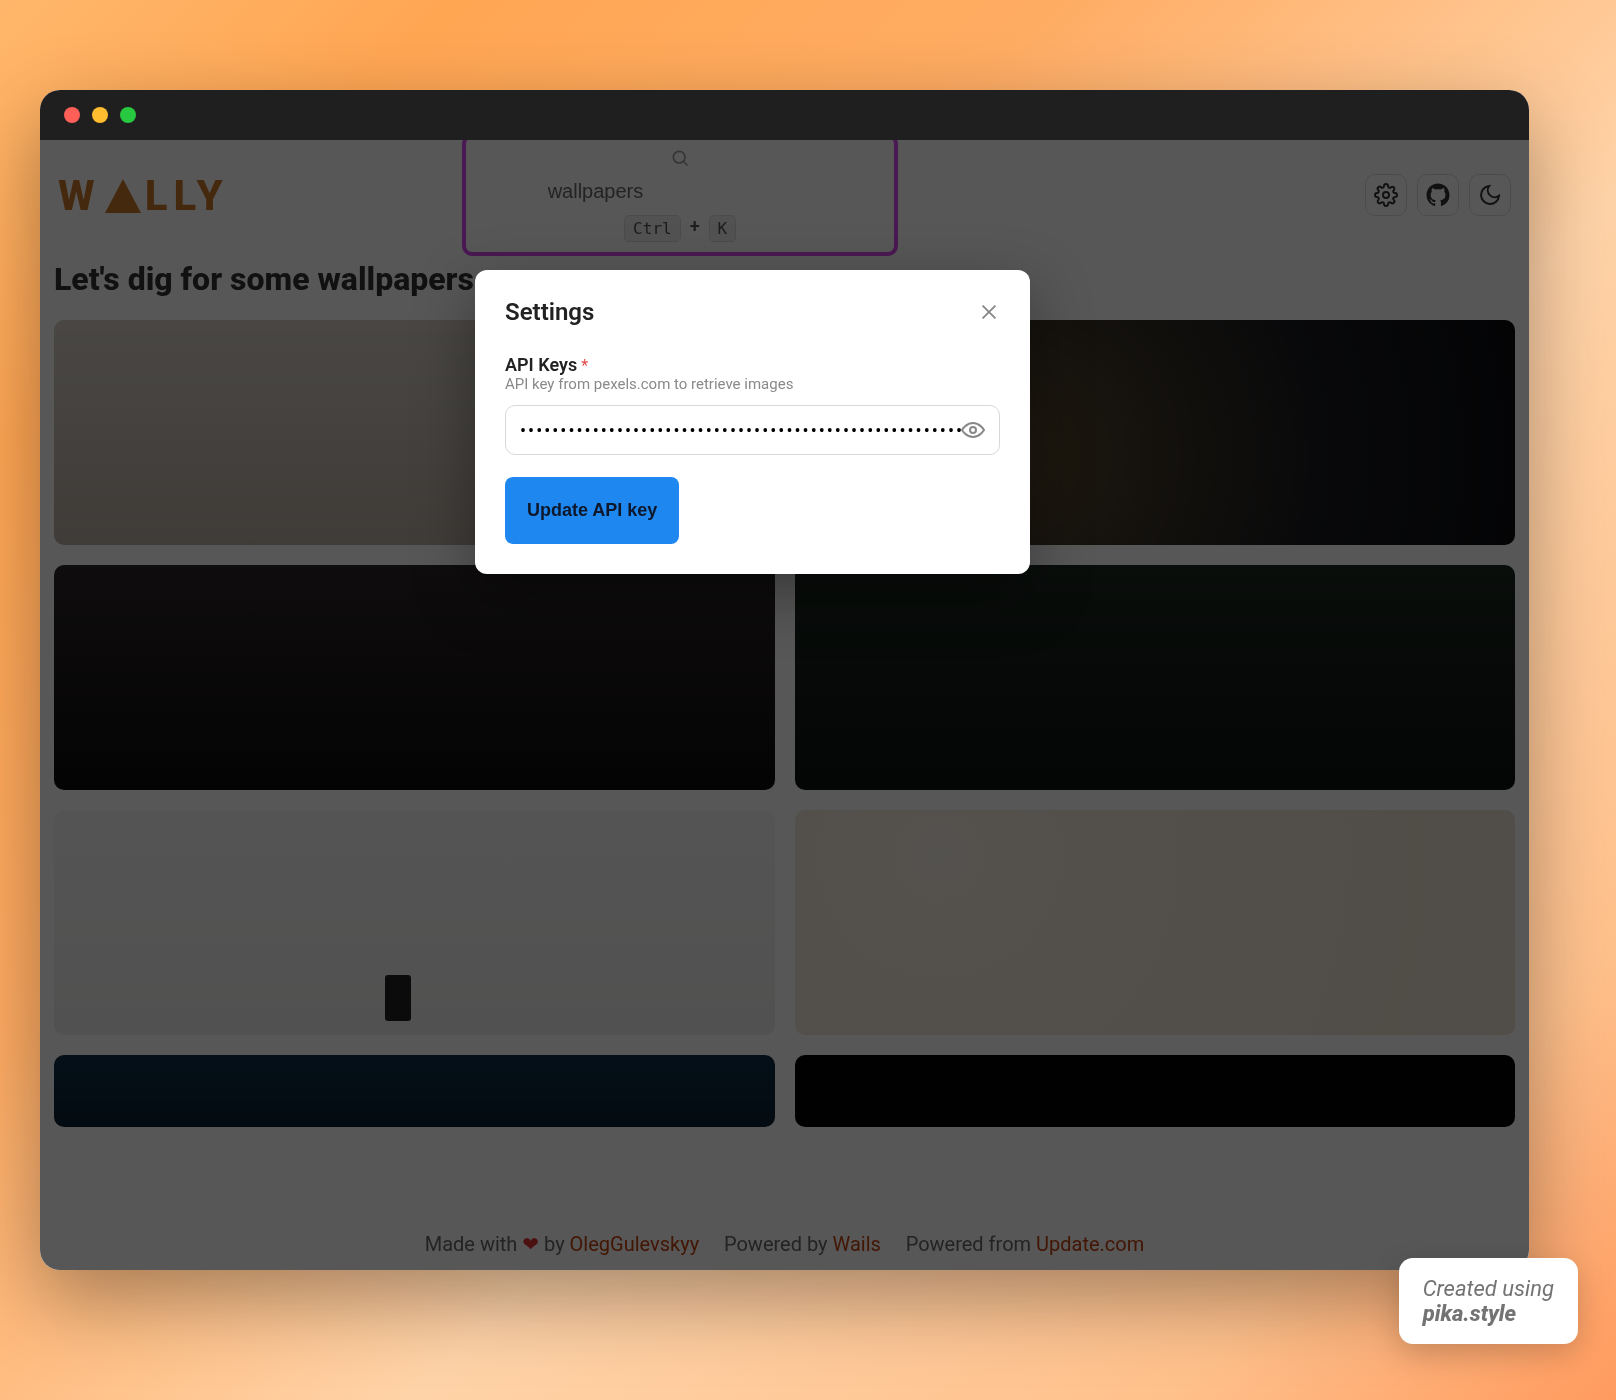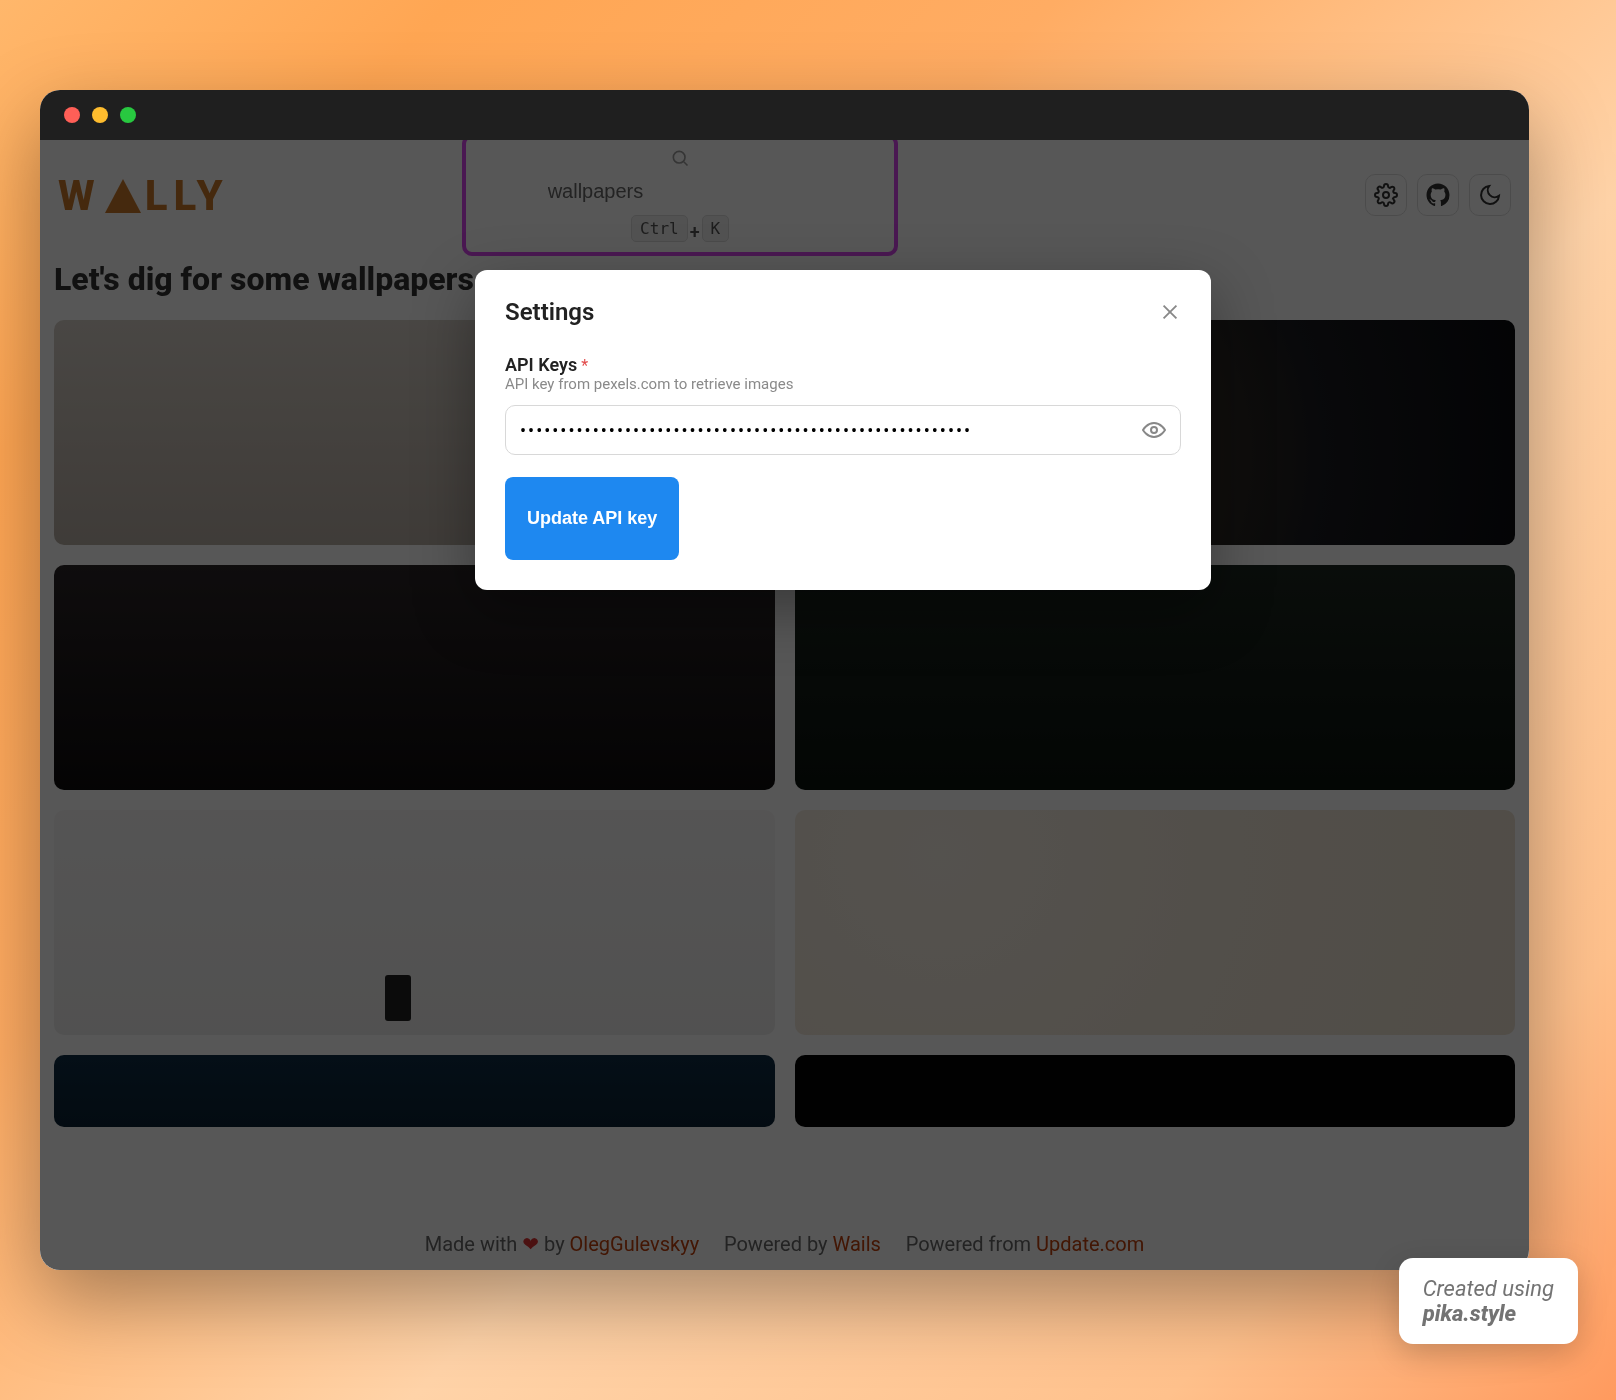--- a/index.html
+++ b/index.html
@@ -72,21 +72,21 @@
   flex-direction: column;
 }
 .search-icon { width: 20px; height: 20px; stroke: #9c9c9c; fill: none; }
 .search-input {
   border: none; outline: none;
   font-size: 20px;
   color: #666;
   flex: 1;
   background: transparent;
 }
-.kbd-group { display: flex; align-items: flex-end; gap: 2px; color: #555; }
+.kbd-group { display: flex; align-items: flex-start; gap: 9px; color: #555; }
 .kbd {
   background: #f0f0f0; border: 1px solid #ddd;
   border-radius: 5px; padding: 3px 8px;
   font-family: ui-monospace, Menlo, monospace;
   font-size: 16px;
 }
 .kbd-plus { font-size: 18px; font-weight: 600; color: #555; }
 .header-actions { display: flex; gap: 10px; margin-left: auto; }
 .icon-btn {
   width: 42px; height: 42px;
@@ -139,21 +139,21 @@
 
 
 .overlay {
   position: absolute;
   inset: 0;
   background: rgba(0,0,0,0.66);
 }
 .modal {
   position: absolute;
   left: 435px; top: 130px;
-  width: 736px;
+  width: 555px;
   background: #fff;
   border-radius: 12px;
   padding: 28px 30px 30px 30px;
   box-shadow: 0 20px 60px rgba(0,0,0,0.35);
 }
 .modal-head { display: flex; align-items: center; margin-bottom: 28px; }
 .modal-title { font-size: 24px; font-weight: 600; color: #222; }
 .modal-close { margin-left: auto; width:22px; height:22px; stroke:#888; cursor:pointer; }
 .field-label { font-size: 18px; font-weight: 600; color: #222; }
 .req { color: #e24b4b; margin-left: 4px; }
@@ -167,23 +167,23 @@
 .api-input {
   border:none; outline:none; flex:1;
   font-size: 18px;
   letter-spacing: 2px;
   font-family: inherit;
 }
 .eye-icon { width:24px; height:24px; stroke:#888; fill:none; cursor:pointer; }
 .primary-btn {
   margin-top: 22px;
   background:#1e88f0;
-  color:#ffffff; font-weight:700;
+  color:#0f172a; font-weight:700;
   border:none; border-radius:8px;
-  padding:31px 22px;
+  padding:23px 22px;
   font-size:18px;
   cursor:pointer;
 }
 
 .badge {
   position: absolute;
   right: 38px; bottom: 56px;
   background:#fff;
   border-radius: 14px;
   box-shadow: 0 10px 30px rgba(0,0,0,0.18);

